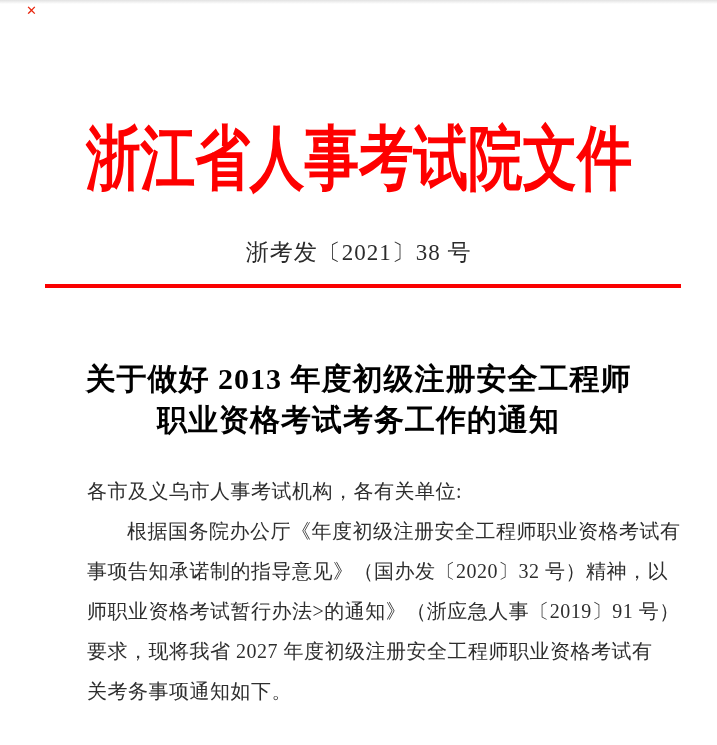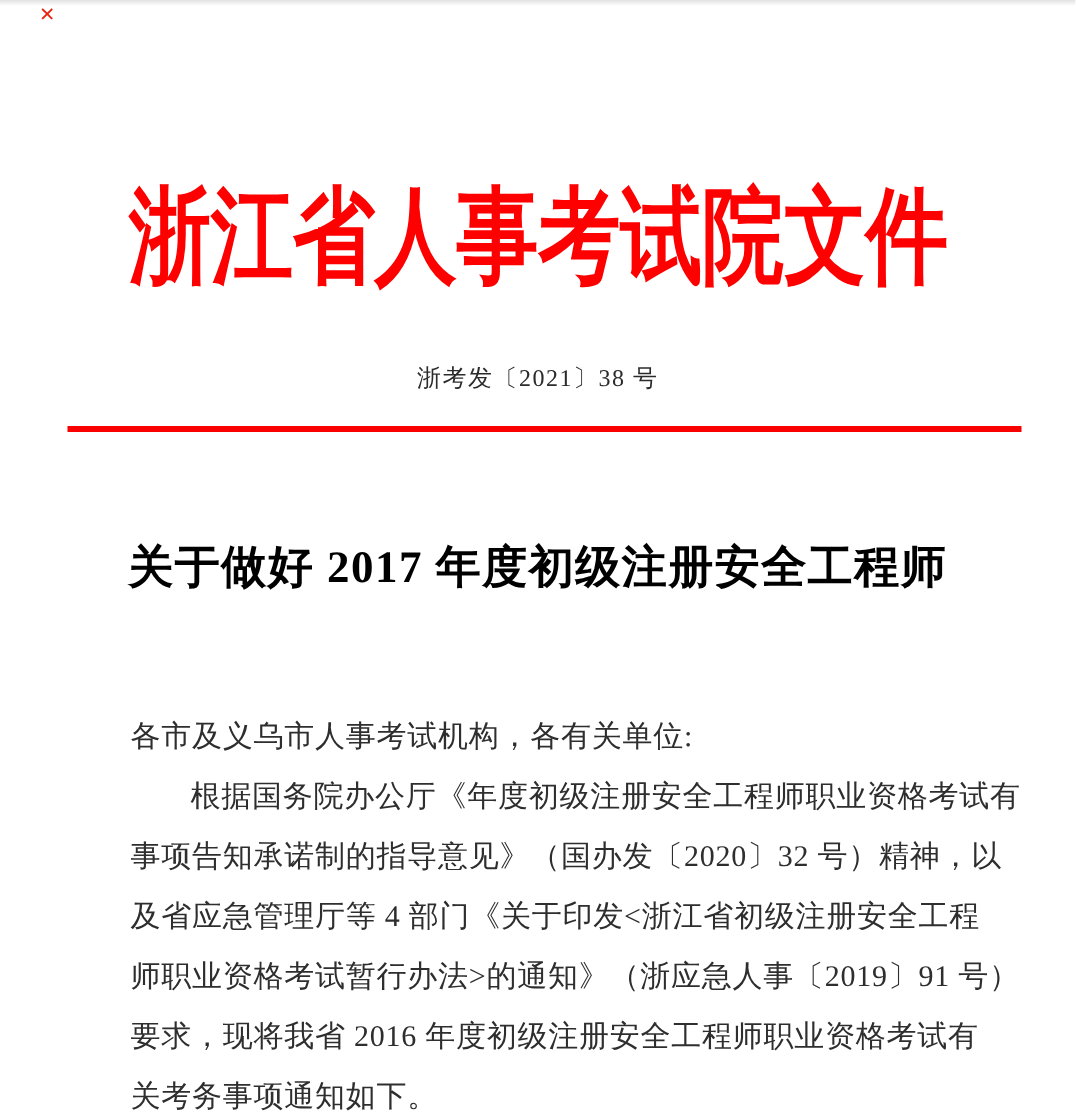--- a/index.html
+++ b/index.html
@@ -31,21 +31,21 @@
     white-space: nowrap;
   }
   .agency-inner {
     display: inline-block;
     transform: scaleX(0.78);
     transform-origin: center;
   }
   .doc-number {
     position: absolute; top: 241px; left: 0; width: 717px;
     text-align: center;
-    font-size: 16px; line-height: 24px;
+    font-size: 23px; line-height: 24px;
     color: #2b2b2b;
     letter-spacing: 1px;
   }
   .red-rule {
     position: absolute; top: 284px; left: 45px;
     width: 636px; height: 4px;
     background: #fa0000;
   }
   .notice-title {
     position: absolute; top: 358px; left: 0; width: 717px;
@@ -72,26 +72,26 @@
 
   <span class="broken-img">✕</span>
 
   <h1 class="agency"><span class="agency-inner">浙江省人事考试院文件</span></h1>
 
   <div class="doc-number">浙考发〔2021〕38 号</div>
 
   <div class="red-rule"></div>
 
   <div class="notice-title">
-    <div>关于做好 2017 年度初级注册安全工程师</div>
+    <div>关于做好 2013 年度初级注册安全工程师</div>
+    <div>职业资格考试考务工作的通知</div>
   </div>
 
   <div class="body-block">
     <div class="line">各市及义乌市人事考试机构，各有关单位:</div>
     <div class="line indent">根据国务院办公厅《年度初级注册安全工程师职业资格考试有</div>
     <div class="line">事项告知承诺制的指导意见》（国办发〔2020〕32 号）精神，以</div>
-    <div class="line">及省应急管理厅等 4 部门《关于印发&lt;浙江省初级注册安全工程</div>
     <div class="line">师职业资格考试暂行办法&gt;的通知》（浙应急人事〔2019〕91 号）</div>
-    <div class="line">要求，现将我省 2016 年度初级注册安全工程师职业资格考试有</div>
+    <div class="line">要求，现将我省 2027 年度初级注册安全工程师职业资格考试有</div>
     <div class="line">关考务事项通知如下。</div>
   </div>
 
 </div>
 
 </body></html>

